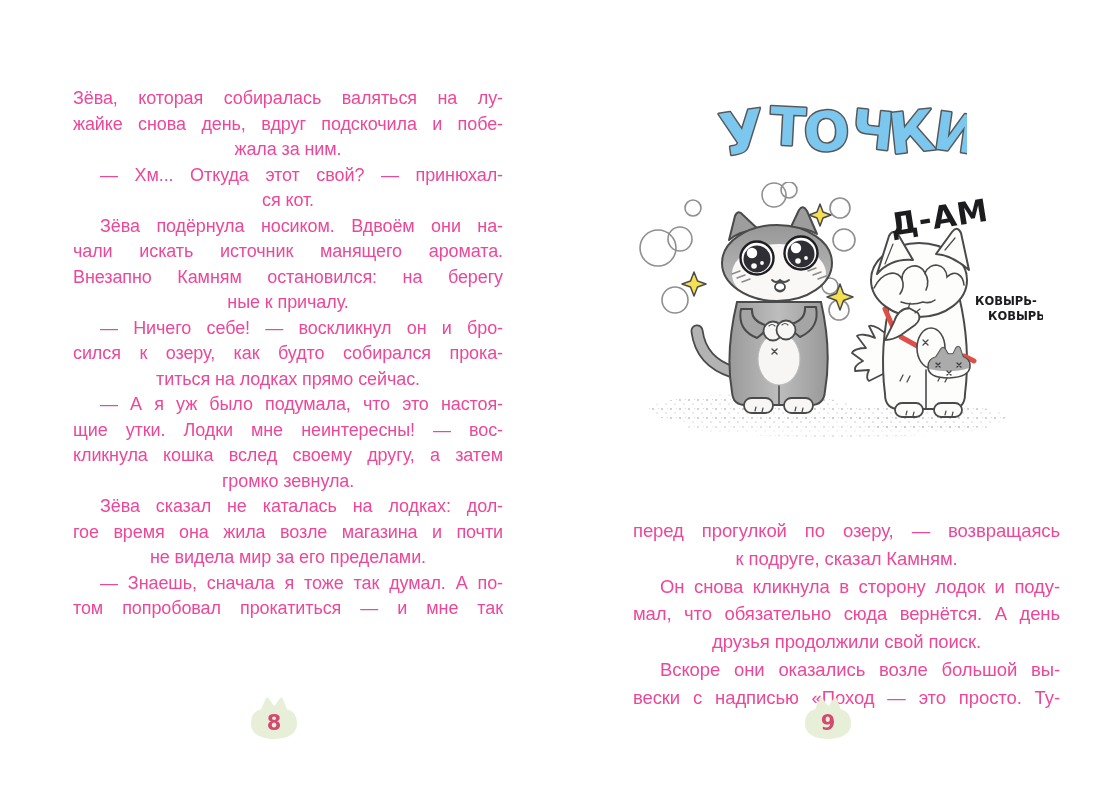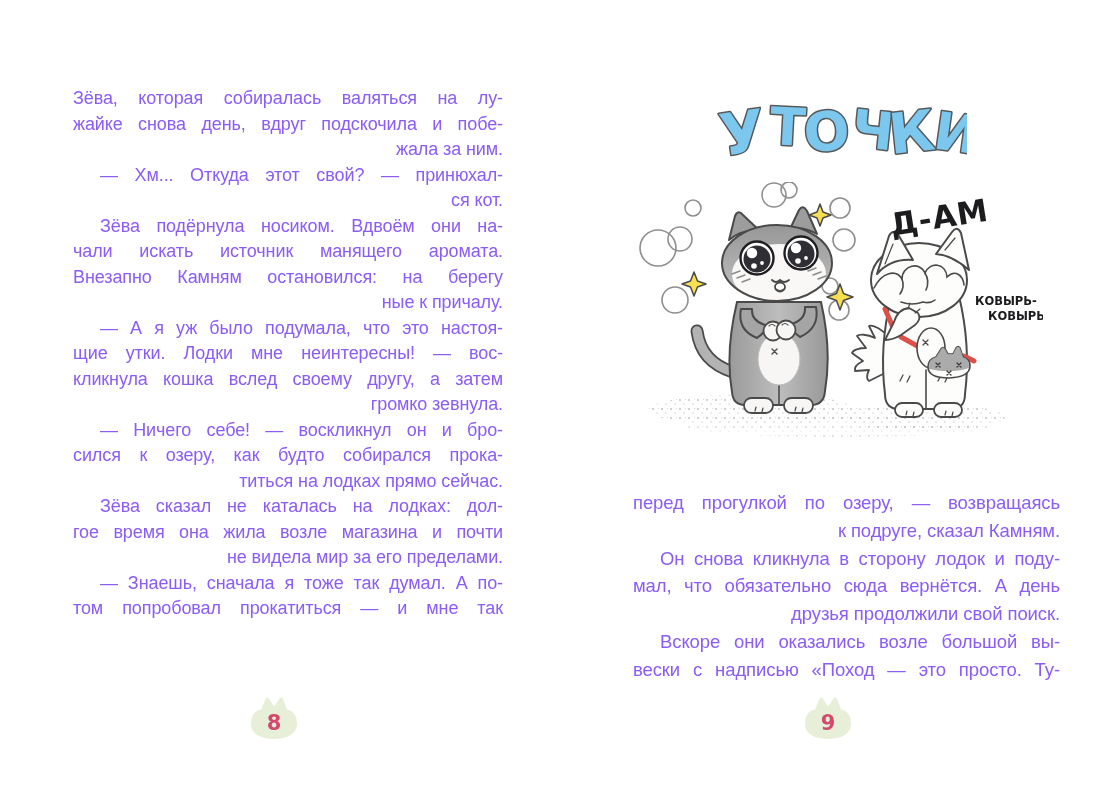--- a/index.html
+++ b/index.html
@@ -4,26 +4,26 @@
 <style>
   html,body{margin:0;padding:0;}
   body{
     width:1100px;height:786px;position:relative;overflow:hidden;
     background:#ffffff;color:#231f20;
     font-family:"Liberation Sans",sans-serif;
   }
   .page{position:absolute;top:0;height:786px;}
   .page.left{left:0;width:550px;}
   .page.right{left:550px;width:550px;}
-  .textcol{position:absolute;color:#8b5cf6;}
+  .textcol{position:absolute;color:#ec4899;}
   .left-text{left:73px;top:86px;width:430px;font-size:18px;line-height:25.5px;letter-spacing:-0.1px;}
-  .right-text{left:633px;top:489px;width:427px;font-size:18.5px;line-height:27.8px;letter-spacing:-0.1px;}
+  .right-text{left:633px;top:517px;width:427px;font-size:18.5px;line-height:27.8px;letter-spacing:-0.1px;}
   .left-text .line{height:25.5px;overflow:hidden;}
   .right-text .line{height:27.8px;overflow:hidden;}
-  .line{text-align:right;white-space:normal;}
+  .line{text-align:center;white-space:normal;}
   .line.j{text-align:justify;}
   .line.j::after{content:"";display:inline-block;width:100%;height:0;}
   .line.ind{text-indent:27px;}
   .title-box{position:absolute;left:717px;top:82px;width:250px;height:88px;}
   .illu-box{position:absolute;left:633px;top:182px;width:410px;height:270px;}
   .badge{position:absolute;top:695px;width:56px;height:46px;}
   .badge.b-left{left:246px;}
   .badge.b-right{left:800px;}
   svg{display:block;}
   svg text{font-family:"DejaVu Sans","Liberation Sans",sans-serif;}
@@ -42,29 +42,29 @@
         <div class="line j ind">— Хм... Откуда этот свой? — принюхал-</div>
         <div class="line">ся кот.</div>
       </div>
       <div class="para">
         <div class="line j ind">Зёва подёрнула носиком. Вдвоём они на-</div>
         <div class="line j">чали искать источник манящего аромата.</div>
         <div class="line j">Внезапно Камням остановился: на берегу</div>
         <div class="line">ные к причалу.</div>
       </div>
       <div class="para">
+        <div class="line j ind">— Ничего себе! — воскликнул он и бро-</div>
+        <div class="line j">сился к озеру, как будто собирался прока-</div>
+        <div class="line">титься на лодках прямо сейчас.</div>
+      </div>
+      <div class="para">
         <div class="line j ind">— А я уж было подумала, что это настоя-</div>
         <div class="line j">щие утки. Лодки мне неинтересны! — вос-</div>
         <div class="line j">кликнула кошка вслед своему другу, а затем</div>
         <div class="line">громко зевнула.</div>
-      </div>
-      <div class="para">
-        <div class="line j ind">— Ничего себе! — воскликнул он и бро-</div>
-        <div class="line j">сился к озеру, как будто собирался прока-</div>
-        <div class="line">титься на лодках прямо сейчас.</div>
       </div>
       <div class="para">
         <div class="line j ind">Зёва сказал не каталась на лодках: дол-</div>
         <div class="line j">гое время она жила возле магазина и почти</div>
         <div class="line">не видела мир за его пределами.</div>
       </div>
       <div class="para">
         <div class="line j ind">— Знаешь, сначала я тоже так думал. А по-</div>
         <div class="line j">том попробовал прокатиться — и мне так</div>
       </div>

